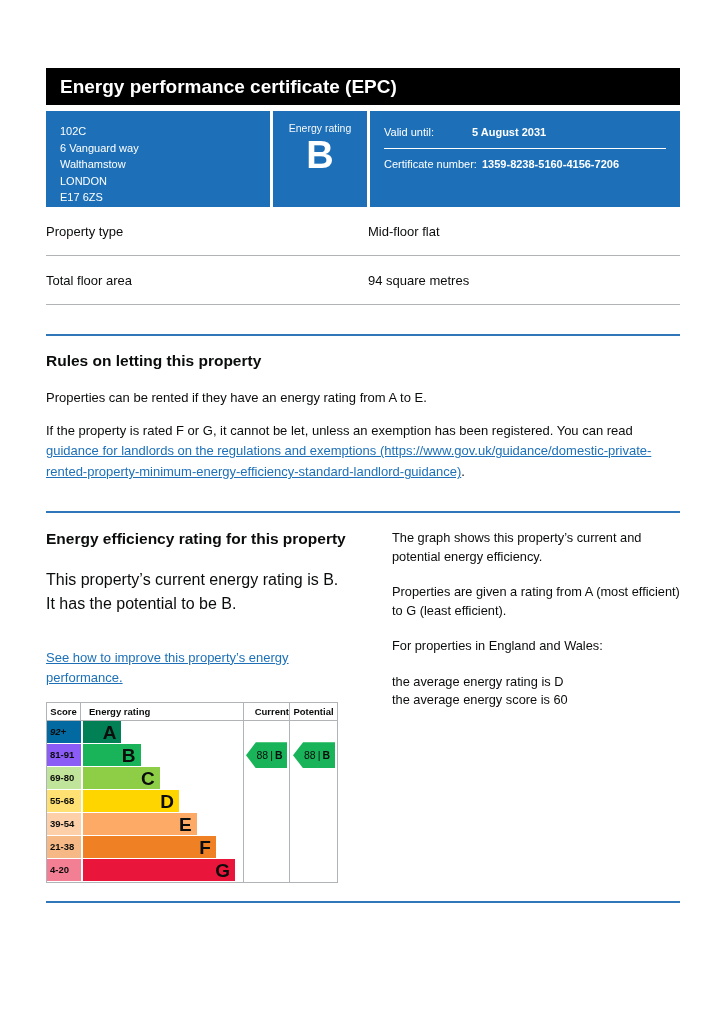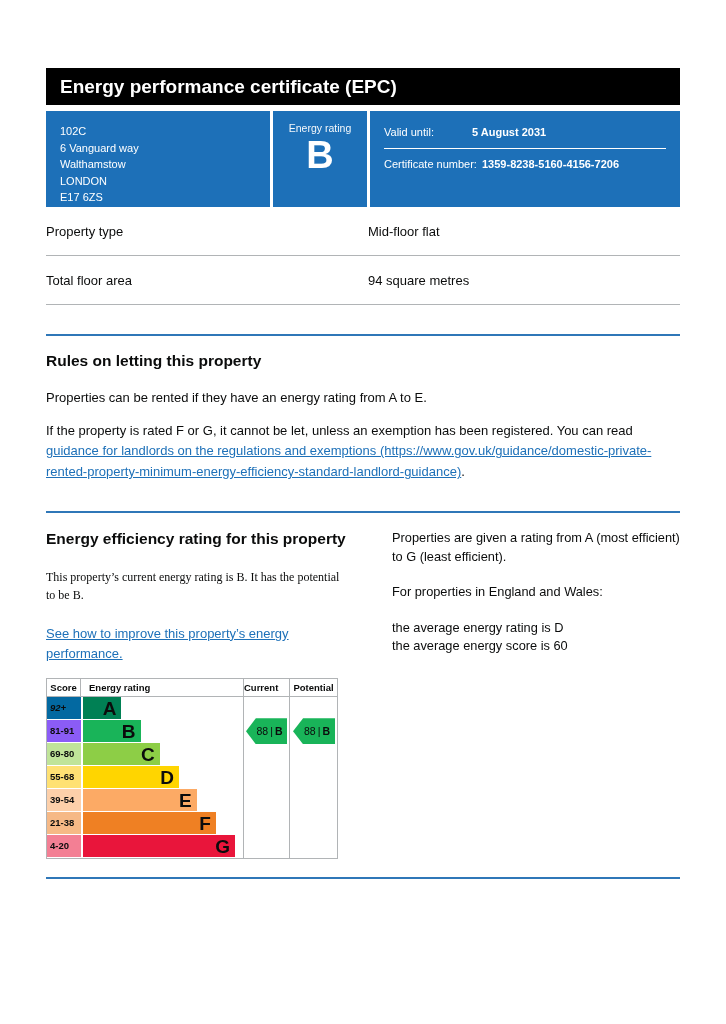--- a/index.html
+++ b/index.html
@@ -50,29 +50,29 @@
   .rules-p2 { margin:13px 0 0 0; font-size:13px; line-height:1.6; }
   a { color:#1d70b8; text-decoration:underline; }
 
   
   .twocol { display:flex; margin-top:16px; }
   .col-left { width:300px; }
   .col-right { width:288px; margin-left:46px; font-size:12.8px; line-height:1.45; }
   .col-right p { margin:0 0 17px 0; }
   .col-right .avg p { margin:0; }
   .col-left .section-heading2 { font-size:15.5px; font-weight:bold; margin:0; line-height:1.35; }
-  .intro-p { margin:18px 0 0 0; font-size:12px; line-height:1.5;font-family:Liberation Serif, serif; }
+  .intro-p { margin:18px 0 12px 0; font-size:16px; line-height:1.5; }
   .improve-link { display:inline-block; margin-top:20px; font-size:13px; line-height:1.55; }
 
   
   .epc-chart { margin-top:14px; width:292px; border:1px solid #b1b4b6; font-size:9.5px; }
   .chart-head { display:flex; height:18px; line-height:17px; font-weight:bold; border-bottom:1px solid #b1b4b6; }
   .ch-score { width:34px; text-align:center; border-right:1px solid #b1b4b6; }
   .ch-rating { flex:1; padding-left:8px; }
-  .ch-current { width:46px; border-left:1px solid #b1b4b6; text-align:left;margin-left:28px; }
+  .ch-current { width:46px; border-left:1px solid #b1b4b6; text-align:right;margin-left:28px; }
   .ch-potential { width:48px; border-left:1px solid #b1b4b6; text-align:center; }
 
   .chart-body { display:flex; position:relative; }
   .bands { width:196px; }
   .band-row { display:flex; height:23px; }
   .score-cell { width:34px; font-weight:bold; padding-left:3px; line-height:22px; border-bottom:1px solid #ffffff; }
   .bar-track { flex:1; padding-left:2px; }
   .band-bar {
     height:22px; margin-bottom:1px;
     display:flex; align-items:center; justify-content:flex-end;
@@ -226,20 +226,21 @@
               <span>88</span>
                 <span>|</span>
                 <b>B</b>
             </div>
           </div>
         </div>
       </div>
     </div>
 
     <div class="col-right">
+      <p>The graph shows this property’s current and potential energy efficiency.</p>
       <p>Properties are given a rating from A (most efficient) to G (least efficient).</p>
       <p>For properties in England and Wales:</p>
       <div class="avg">
         <p>the average energy rating is D</p>
         <p>the average energy score is 60</p>
       </div>
     </div>
   </div>
 
   <hr class="hr-blue after-rating">

